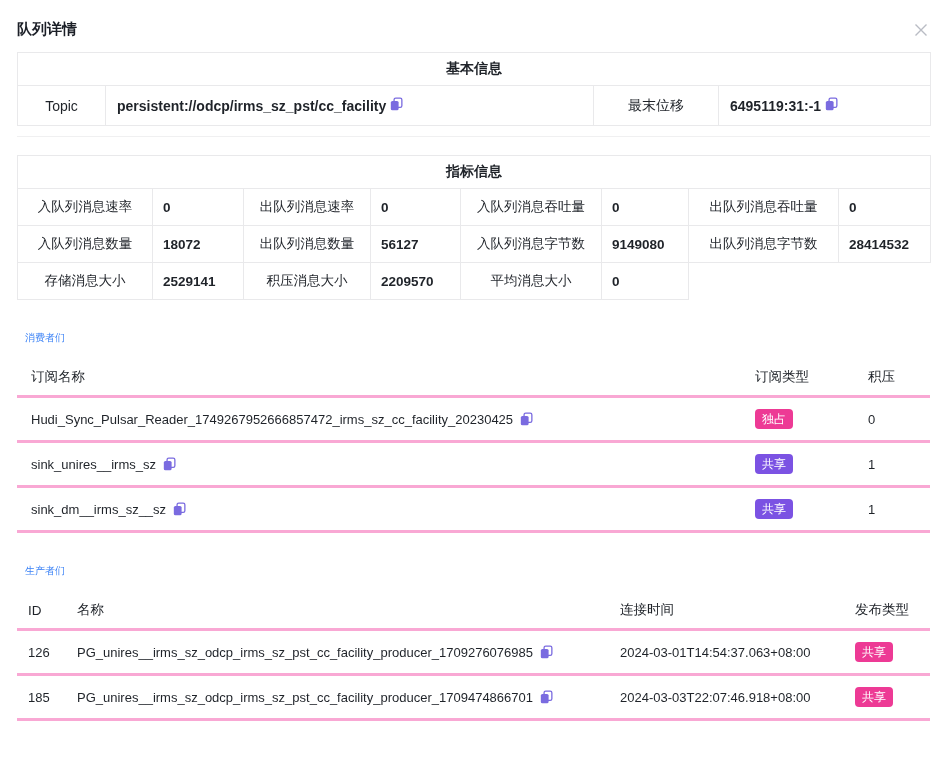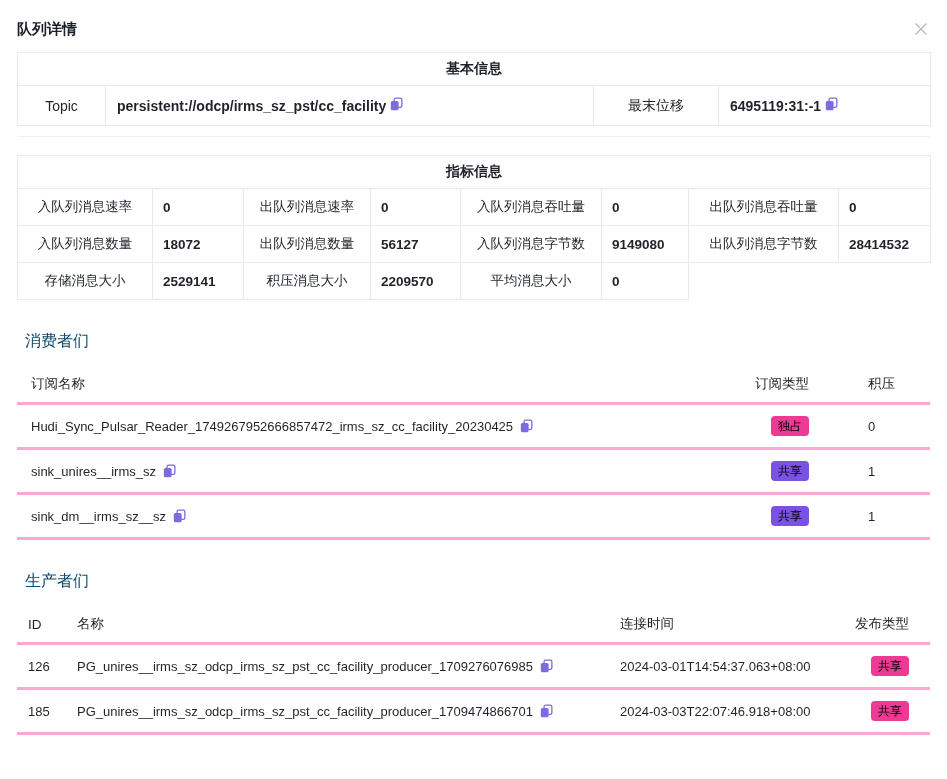--- a/index.html
+++ b/index.html
@@ -5,57 +5,57 @@
   * { box-sizing: border-box; }
   html, body { margin: 0; padding: 0; background: #ffffff; }
   body {
     width: 947px; height: 779px; overflow: hidden;
     font-family: "Liberation Sans", "DejaVu Sans", sans-serif;
     color: #1f2329;
   }
   .dialog { padding: 0 17px; position: relative; }
 
   
-  .dialog-header { display: flex; justify-content: space-between; padding-top: 20px; }
+  .dialog-header { display: flex; justify-content: space-between; align-items: center; padding-top: 20px; }
   .dialog-title { font-size: 15px; font-weight: bold; color: #1b1f27; }
   .close-btn { cursor: pointer; color: #b9bcc4; width: 18px; height: 18px; display: inline-flex; align-items: center; justify-content: center; }
 
   
   table { border-collapse: collapse; table-layout: fixed; width: 913px; }
   td { border: 1px solid var(--border, #e9e9eb); font-size: 14px; padding: 0; }
   .tbl-title { text-align: center; font-weight: bold; height: 33px; font-size: 14px; }
   .lbl { font-weight: normal; text-align: center; }
   .val { padding-left: 11px; font-weight: bold; }
   .info-table { margin-top: 13px; }
   .info-table .data-row td { height: 40px; }
   .metrics-table { margin-top: 18px; }
   .metrics-table .data-row td { height: 37px; font-size: 13.5px; }
   .metrics-table .val { padding-left: 10px; }
   td.no-border { border: none; }
 
   .divider { height: 1px; background: #f0f0f1; margin-top: 10px; width: 913px; }
 
   
-  .section-title { margin: 31px 0 0 8px; font-size: 16px; color: #0c4a6e; font-family: Liberation Serif, serif; }
+  .section-title { margin: 31px 0 0 8px; font-size: 10px; color: #3b82f6; font-family: Liberation Serif, serif; }
   .flex-table { margin-top: 14px; }
   .flex-row { display: flex; align-items: center; border-bottom: 3px solid #f9a8d4; width: 913px; }
   .flex-header { height: 39px; font-size: 13.5px; }
   .flex-body-row { height: 45px; font-size: 13px; }
   .cell-name { flex: 1; padding-left: 14px; display: flex; align-items: center; gap: 7px; min-width: 0; overflow: hidden; }
   .cell-name .txt { white-space: nowrap; overflow: hidden; text-overflow: ellipsis; }
   .cell-type { width: 113px; padding-left: 14px; }
   .cell-backlog { width: 76px; padding-left: 14px; }
   .cell-id { width: 60px; padding-left: 11px; }
   .cell-pname { flex: 1; padding-left: 0; display: flex; align-items: center; gap: 7px; min-width: 0; overflow: hidden; }
   .cell-time { width: 235px; }
   .cell-ptype { width: 75px; }
 
   .badge {
     display: inline-block; padding: 4px 7px; border-radius: 4px;
-    color: #000000; font-size: 12px; line-height: 1; font-weight: normal; margin-left: 16px;
+    color: #ffffff; font-size: 12px; line-height: 1; font-weight: normal;
   }
 
   .copy-icon { color: var(--copy-icon, #7a6be0); cursor: pointer; display: inline-flex; flex: none; }
   .copy-icon svg { display: block; }
 </style>
 </head>
 <body>
 
 <div class="dialog">
 

